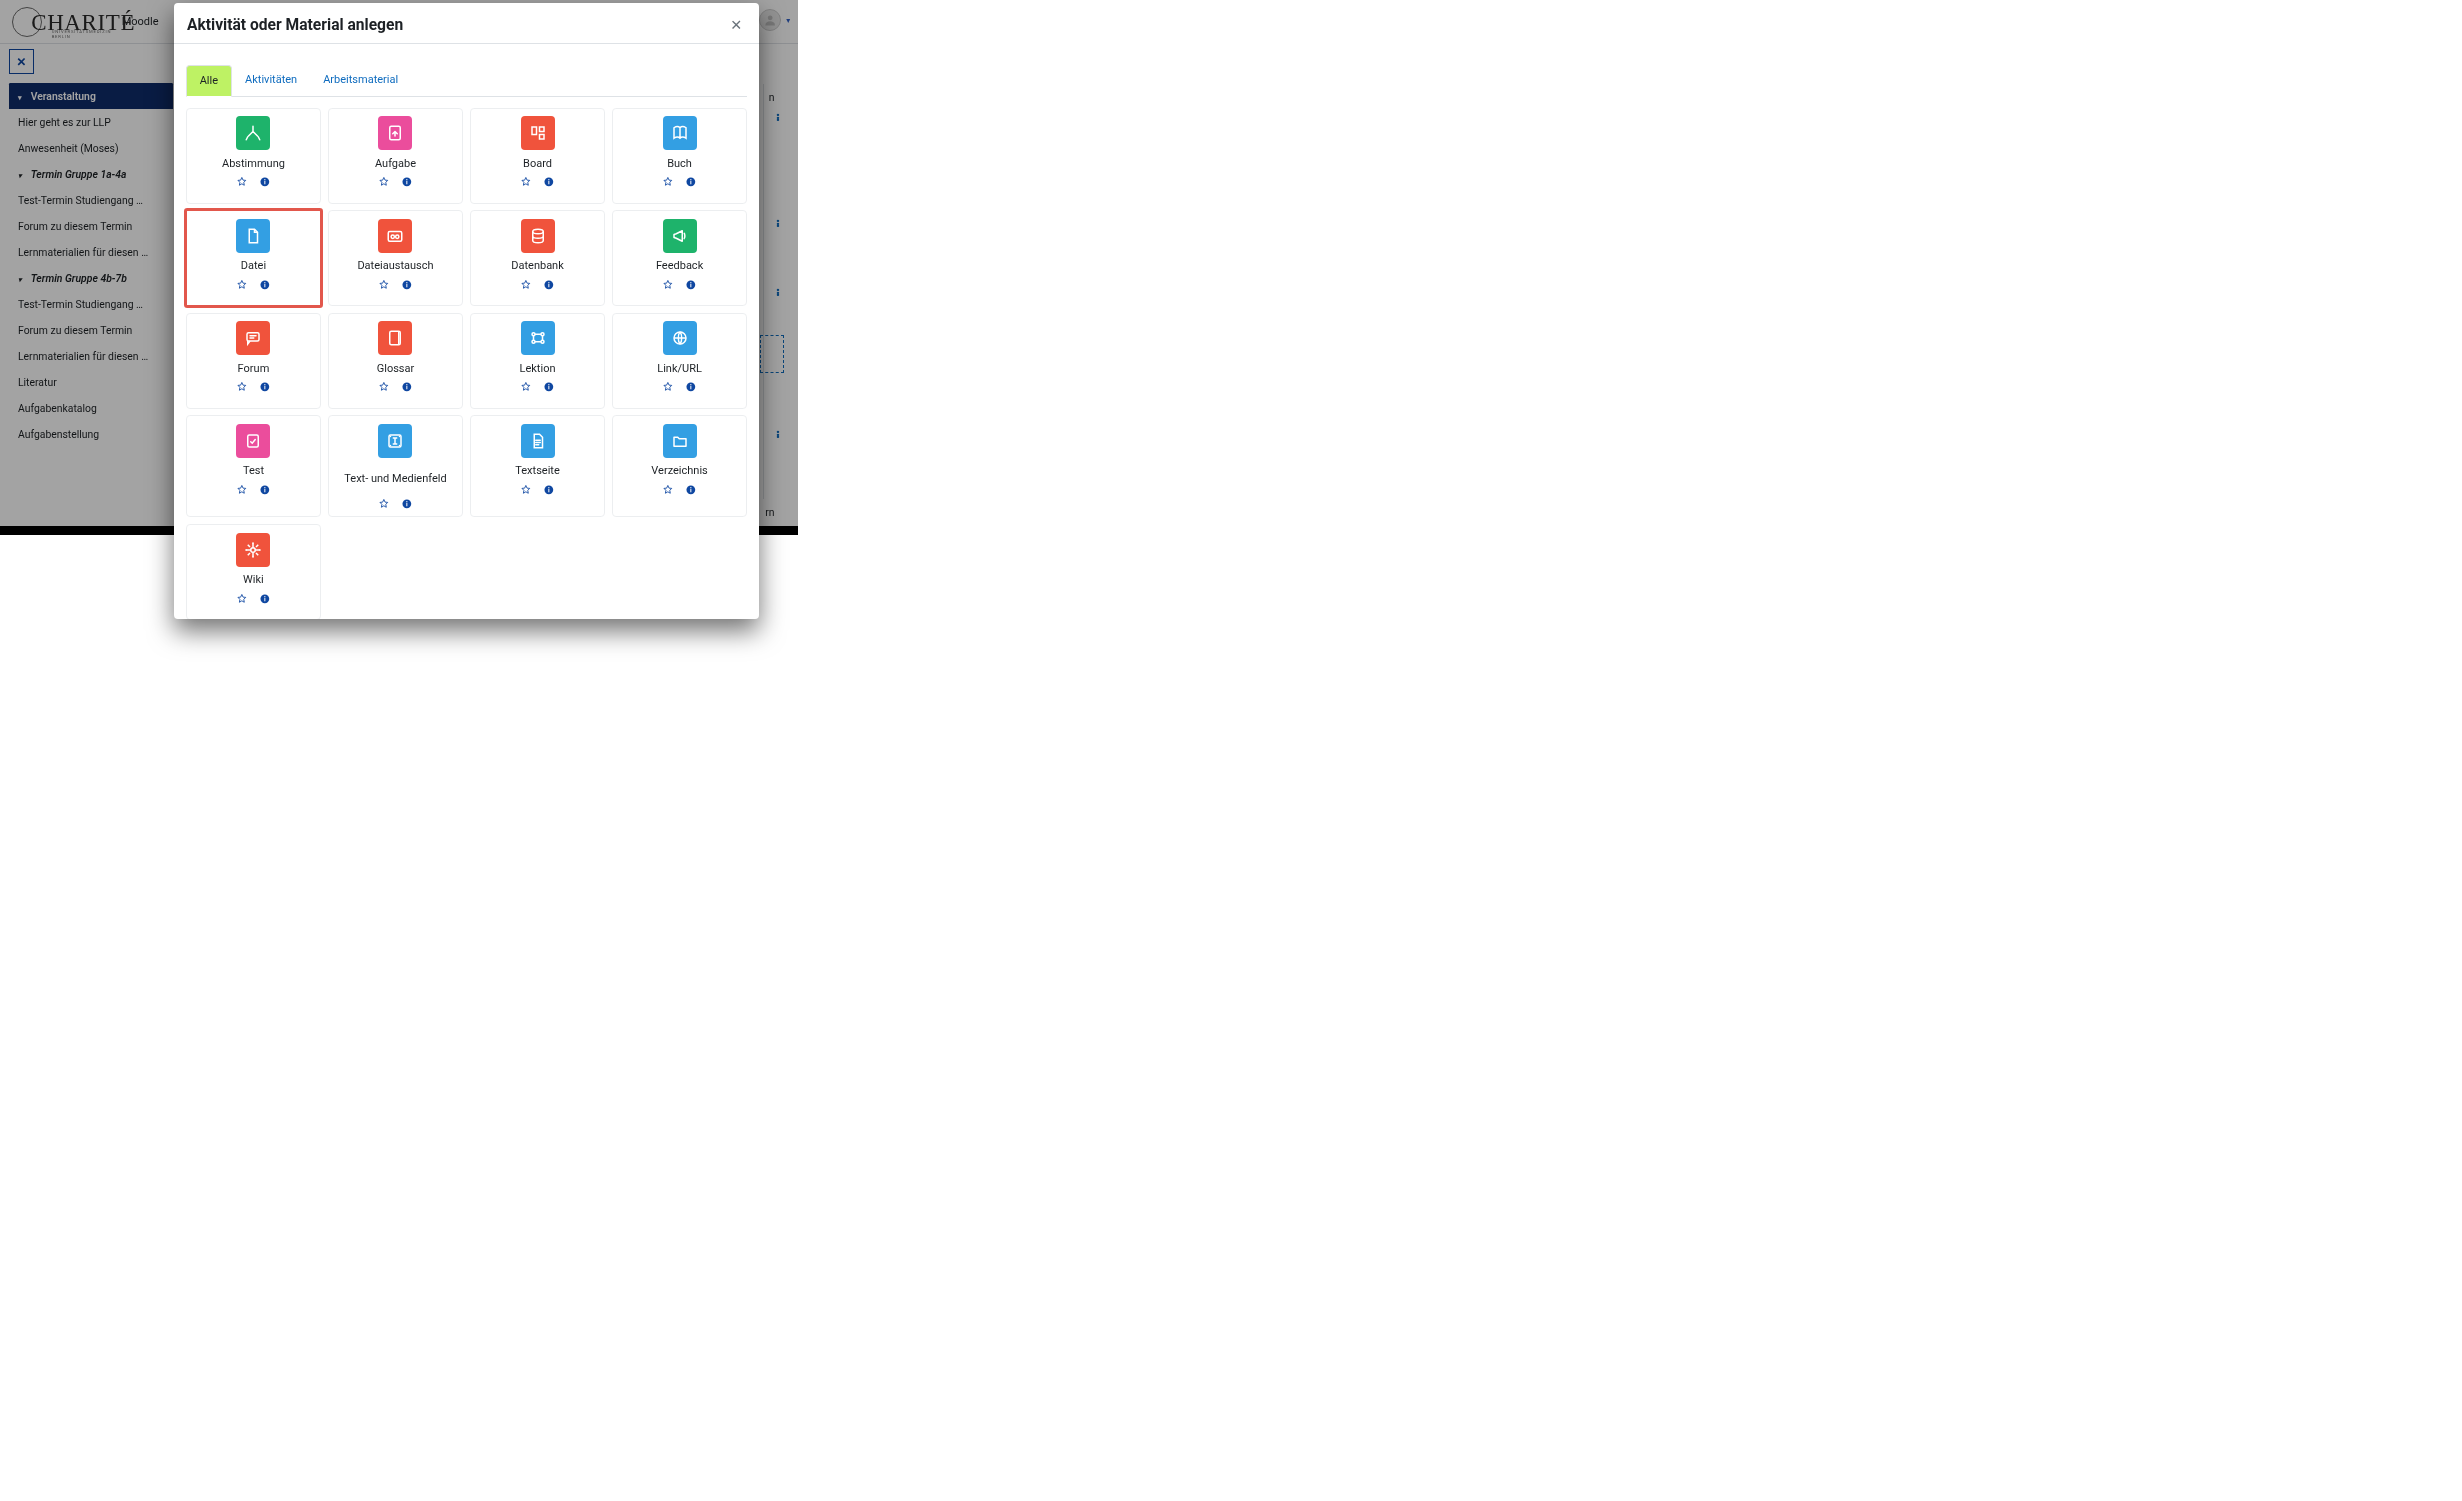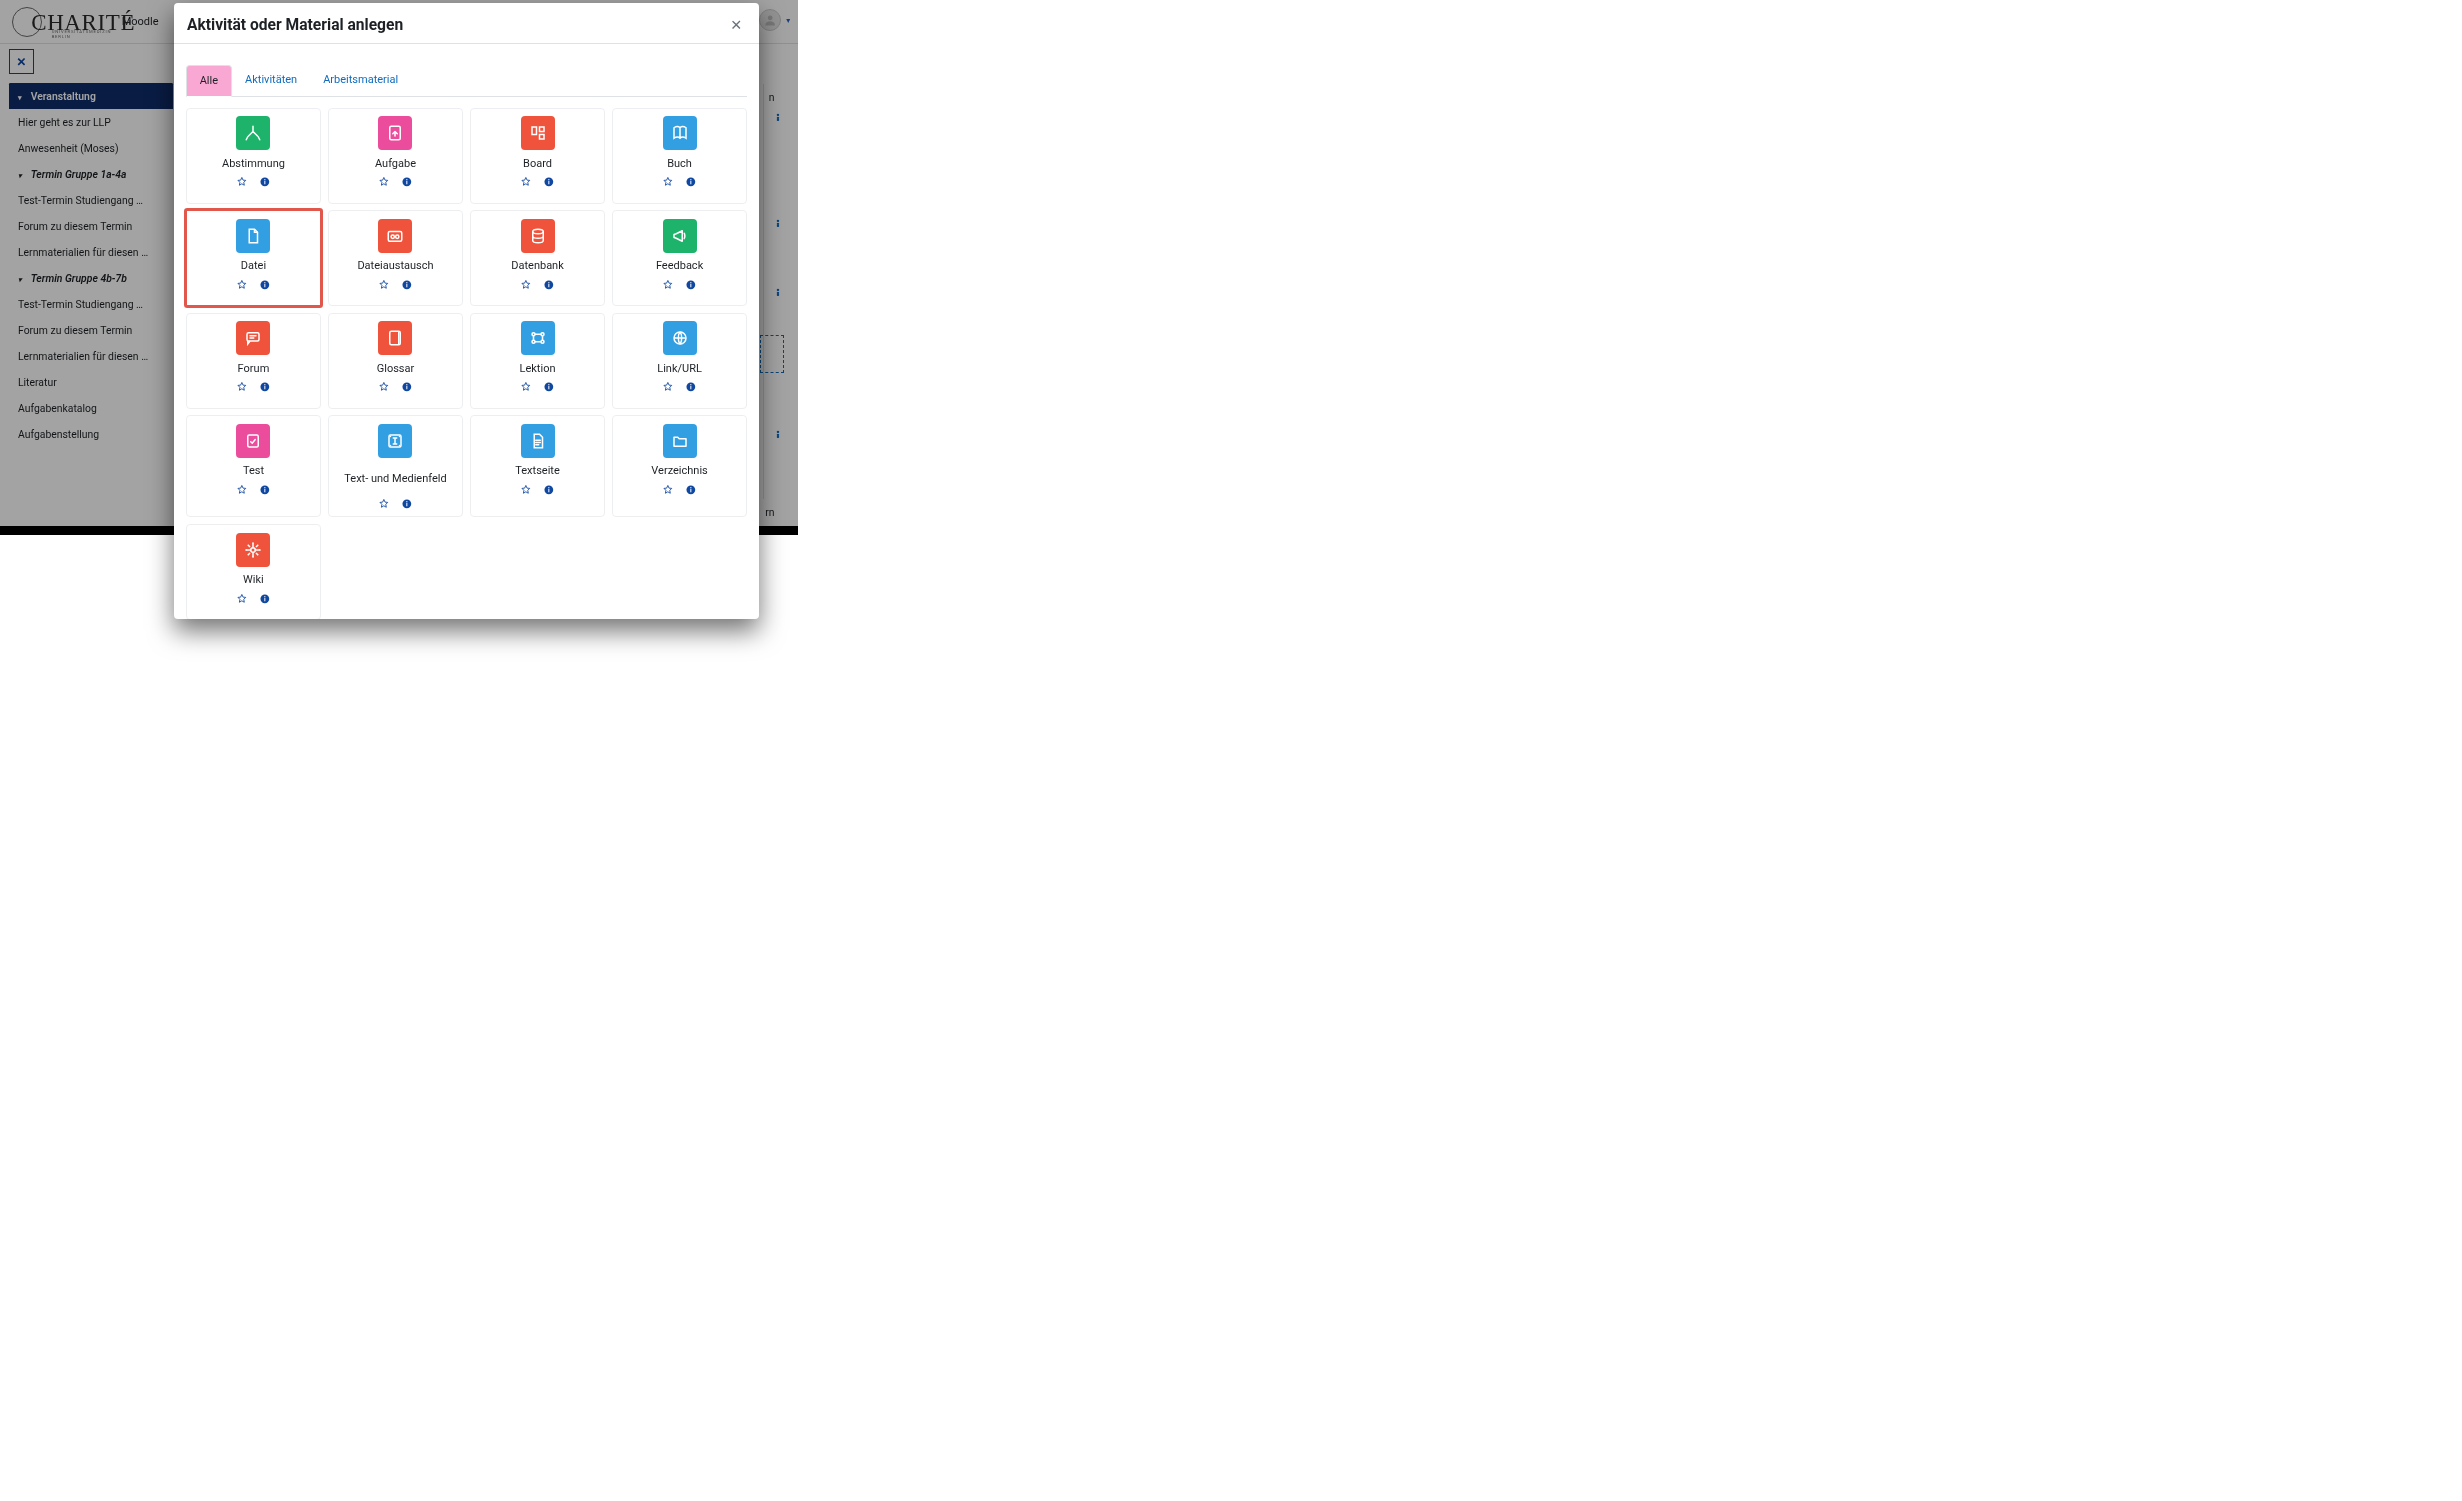--- a/index.html
+++ b/index.html
@@ -59,21 +59,21 @@
   .modal-head { display:flex; align-items:center; justify-content:space-between; padding:11.7px 13px 7.8px 13px; border-bottom:0.6px solid #dee2e6;}
   .modal-title { font-size:15.6px; font-weight:700; }
   .modal-close { font-size:14.3px; color:#6a737b; cursor:pointer; padding:2.6px 3.9px;}
   .modal-body { padding: 11.7px 11.7px 6.5px 11.7px; overflow:auto;}
   .search {
     width:100%; height:30px; border:0.6px solid #8f959e; border-radius:14.3px; padding:0 13px; font-size:11px; color:#495057;
   }
   .search::placeholder { color:#6a737b; }
   .tabs { display:flex; margin-top:9px; border-bottom:0.6px solid #dee2e6;}
   .tab { padding:7.8px 13px 9px 13px; font-size:11px; color:#0f6cbf; cursor:pointer;}
-  .tab.active { color:#1d2125; border:0.6px solid #dee2e6; border-bottom-color:#fff; border-top-left-radius:3.9px; border-top-right-radius:3.9px; margin-bottom:-0.6px; background:#f9a8d4;text-align:center;}
+  .tab.active { color:#1d2125; border:0.6px solid #dee2e6; border-bottom-color:#fff; border-top-left-radius:3.9px; border-top-right-radius:3.9px; margin-bottom:-0.6px; background:#bef264;text-align:center;}
   .grid { display:grid; grid-template-columns: repeat(4, 1fr); gap:6.5px; margin-top:10.4px;}
   .card {
     background:#fff; border:0.6px solid #eceef0; border-radius:3.9px; padding:7.8px 3.9px 6.5px 3.9px;
     display:flex; flex-direction:column; align-items:center; min-height:96px; justify-content:flex-start;
     position:relative;
   }
   .card.highlight { outline:3.2px solid #e2574c; outline-offset:-1.3px; border-radius:1.3px;}
   .ico {
     width:34px; height:34px; border-radius:3.9px; display:flex; align-items:center; justify-content:center;
     color:#fff; margin-bottom:6.5px;

